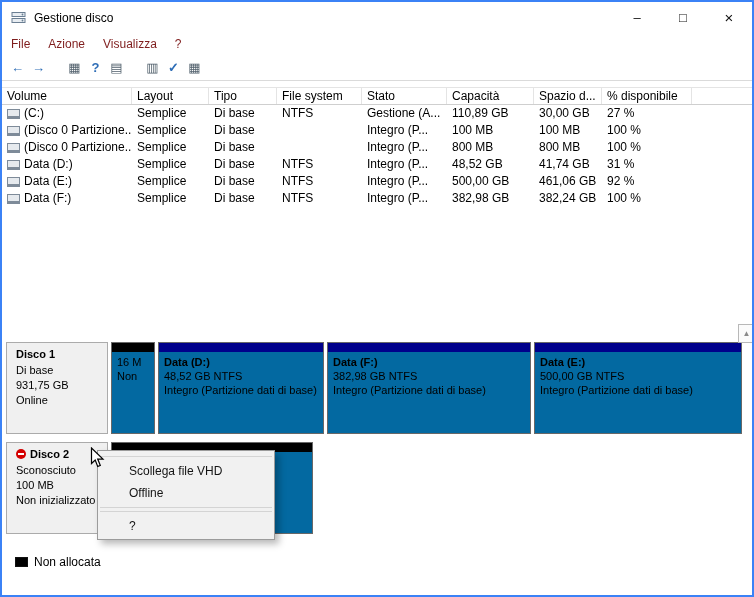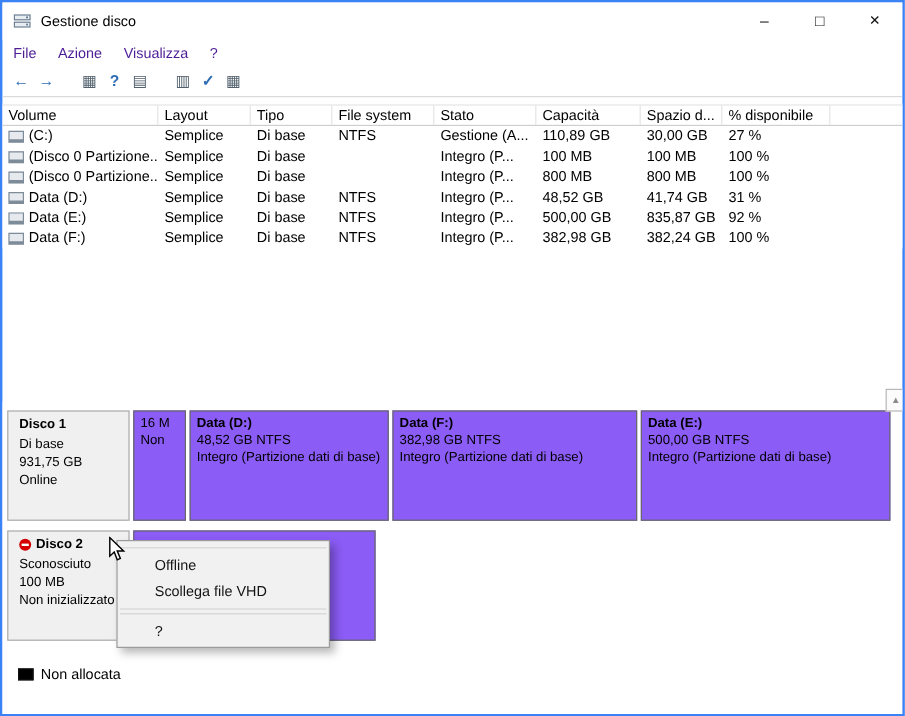--- a/index.html
+++ b/index.html
@@ -8,21 +8,21 @@
 
   
   .titlebar{height:31px;display:flex;align-items:center;background:#fff;}
   .app-icon{margin-left:9px;display:flex;flex:none;}
   .title-text{margin-left:7px;font-size:12px;color:#000;white-space:nowrap;}
   .caption{margin-left:auto;display:flex;align-self:stretch;}
   .cap-btn{width:46px;display:flex;align-items:center;justify-content:center;font-size:13px;color:#111;}
   .cap-btn span{line-height:1;}
 
   
-  .menubar{height:21px;display:flex;align-items:center;font-size:12px;color:#4c1d95;}
+  .menubar{height:21px;display:flex;align-items:center;font-size:12px;color:#7f1d1d;}
   .menu-item{padding:0 9px;height:100%;display:flex;align-items:center;}
 
   
   .toolbar{height:27px;display:flex;align-items:center;padding-left:5px;border-bottom:1px solid #dadada;}
   .tb-icon{width:21px;height:21px;display:flex;align-items:center;justify-content:center;font-size:13px;}
   .tb-blue{color:#2e6db6;font-weight:bold;}
   .tb-plain{color:#51606c;}
   .tb-gap{margin-left:15px;}
 
   
@@ -34,21 +34,21 @@
   .lv-cell{padding:0 5px;line-height:17px;white-space:nowrap;overflow:hidden;display:flex;align-items:center;gap:4px;flex:none;}
   .vol-icon{display:inline-block;width:13px;height:10px;background:#e6eaee;border:1px solid #7e8b99;border-bottom-width:3px;flex:none;}
 
   
   .diskpane{position:absolute;left:0;top:333px;width:712px;height:264px;background:#fff;}
   .disk-row{position:absolute;left:4px;display:flex;height:92px;}
   .disk-label{width:102px;flex:none;background:#f0f0f0;border:1px solid #ababab;padding:5px 0 0 9px;font-size:11px;color:#000;overflow:hidden;}
   .dl-name{font-weight:bold;display:flex;align-items:center;gap:4px;margin-bottom:3px;white-space:nowrap;}
   .dl-line{line-height:15px;white-space:nowrap;overflow:hidden;}
   .parts{display:flex;margin-left:3px;gap:3px;}
-  .part{flex:none;border:1px solid #686868;background:#8b5cf6;display:flex;overflow:hidden;}
+  .part{flex:none;border:1px solid #686868;background:#0369a1;display:flex;flex-direction:column;overflow:hidden;}
   .strip{height:9px;flex:none;background:#000;}
   .pbody{padding:3px 5px;font-size:11px;line-height:14px;overflow:hidden;}
   .pline{white-space:nowrap;overflow:hidden;}
   .pline.bold{font-weight:bold;}
   .err-icon{width:10px;height:10px;border-radius:50%;background:#d40000;position:relative;display:inline-block;flex:none;}
   .err-icon::after{content:"";position:absolute;left:2px;top:4px;width:6px;height:2px;background:#fff;}
   .legend{position:absolute;left:13px;top:220px;display:flex;align-items:center;gap:6px;font-size:12px;color:#000;}
   .legend-swatch{width:13px;height:10px;border:1px solid #111;display:inline-block;}
 
   
@@ -175,21 +175,21 @@
         <div class="lv-row">
           <div class="lv-cell" style="width: 130px;">
             <span class="vol-icon"></span>
             <span>Data (E:)</span>
           </div>
           <div class="lv-cell" style="width: 77px;">Semplice</div>
           <div class="lv-cell" style="width: 68px;">Di base</div>
           <div class="lv-cell" style="width: 85px;">NTFS</div>
           <div class="lv-cell" style="width: 85px;">Integro (P...</div>
           <div class="lv-cell" style="width: 87px;">500,00 GB</div>
-          <div class="lv-cell" style="width: 68px;">835,87 GB</div>
+          <div class="lv-cell" style="width: 68px;">461,06 GB</div>
           <div class="lv-cell" style="width: 90px;">92 %</div>
         </div>
         <div class="lv-row">
           <div class="lv-cell" style="width: 130px;">
             <span class="vol-icon"></span>
             <span>Data (F:)</span>
           </div>
           <div class="lv-cell" style="width: 77px;">Semplice</div>
           <div class="lv-cell" style="width: 68px;">Di base</div>
           <div class="lv-cell" style="width: 85px;">NTFS</div>
@@ -266,22 +266,22 @@
     </div>
 
     <div class="legend">
       <span class="legend-swatch" style="background: rgb(0, 0, 0);"></span>
       <span>Non allocata</span>
     </div>
   </div>
 
   <div class="ctx-menu">
     <div class="ctx-sep"></div>
+    <div class="ctx-item">Scollega file VHD</div>
     <div class="ctx-item">Offline</div>
-    <div class="ctx-item">Scollega file VHD</div>
     <div class="ctx-sep"></div>
     <div class="ctx-sep"></div>
     <div class="ctx-item">?</div>
   </div>
 
   <svg class="cursor" width="15" height="22" viewBox="0 0 15 22">
     <polygon points="1.5,1 1.5,16.5 5.2,13 7.7,19.5 10.3,18.4 7.7,12.1 13,12.1" fill="#ffffff" stroke="#000000" stroke-width="1.2"></polygon>
   </svg>
 
 </div>

